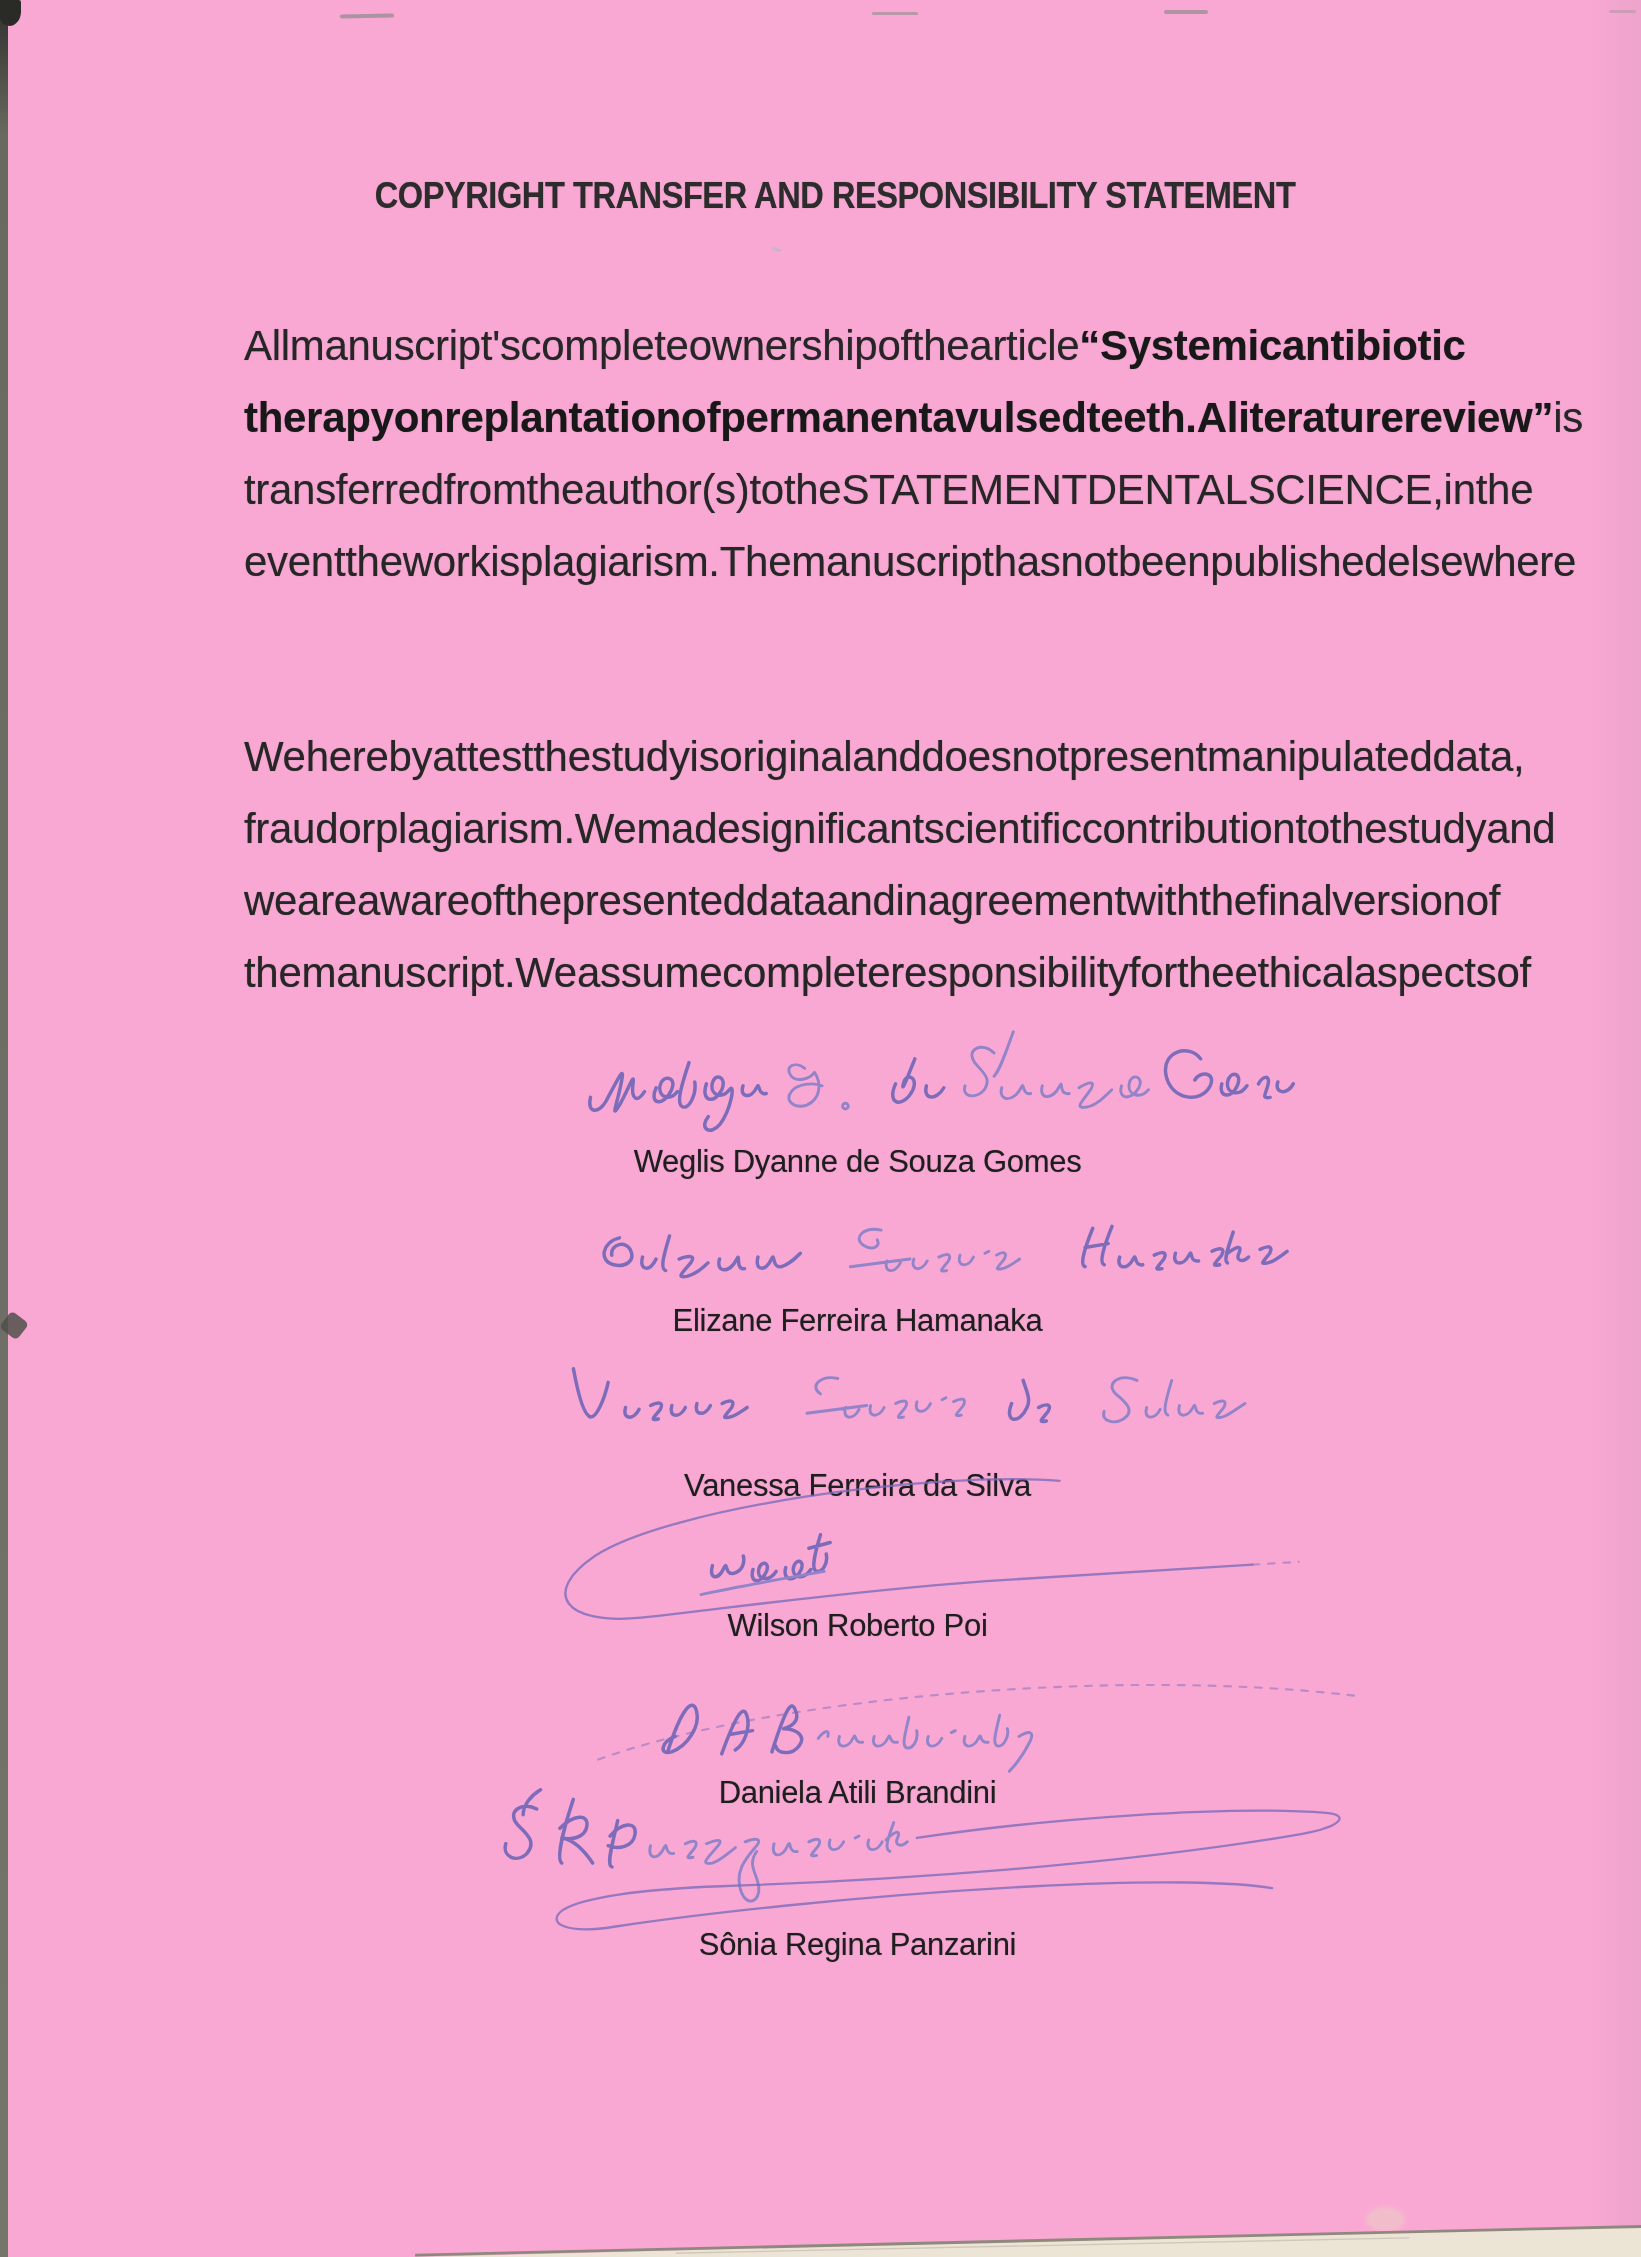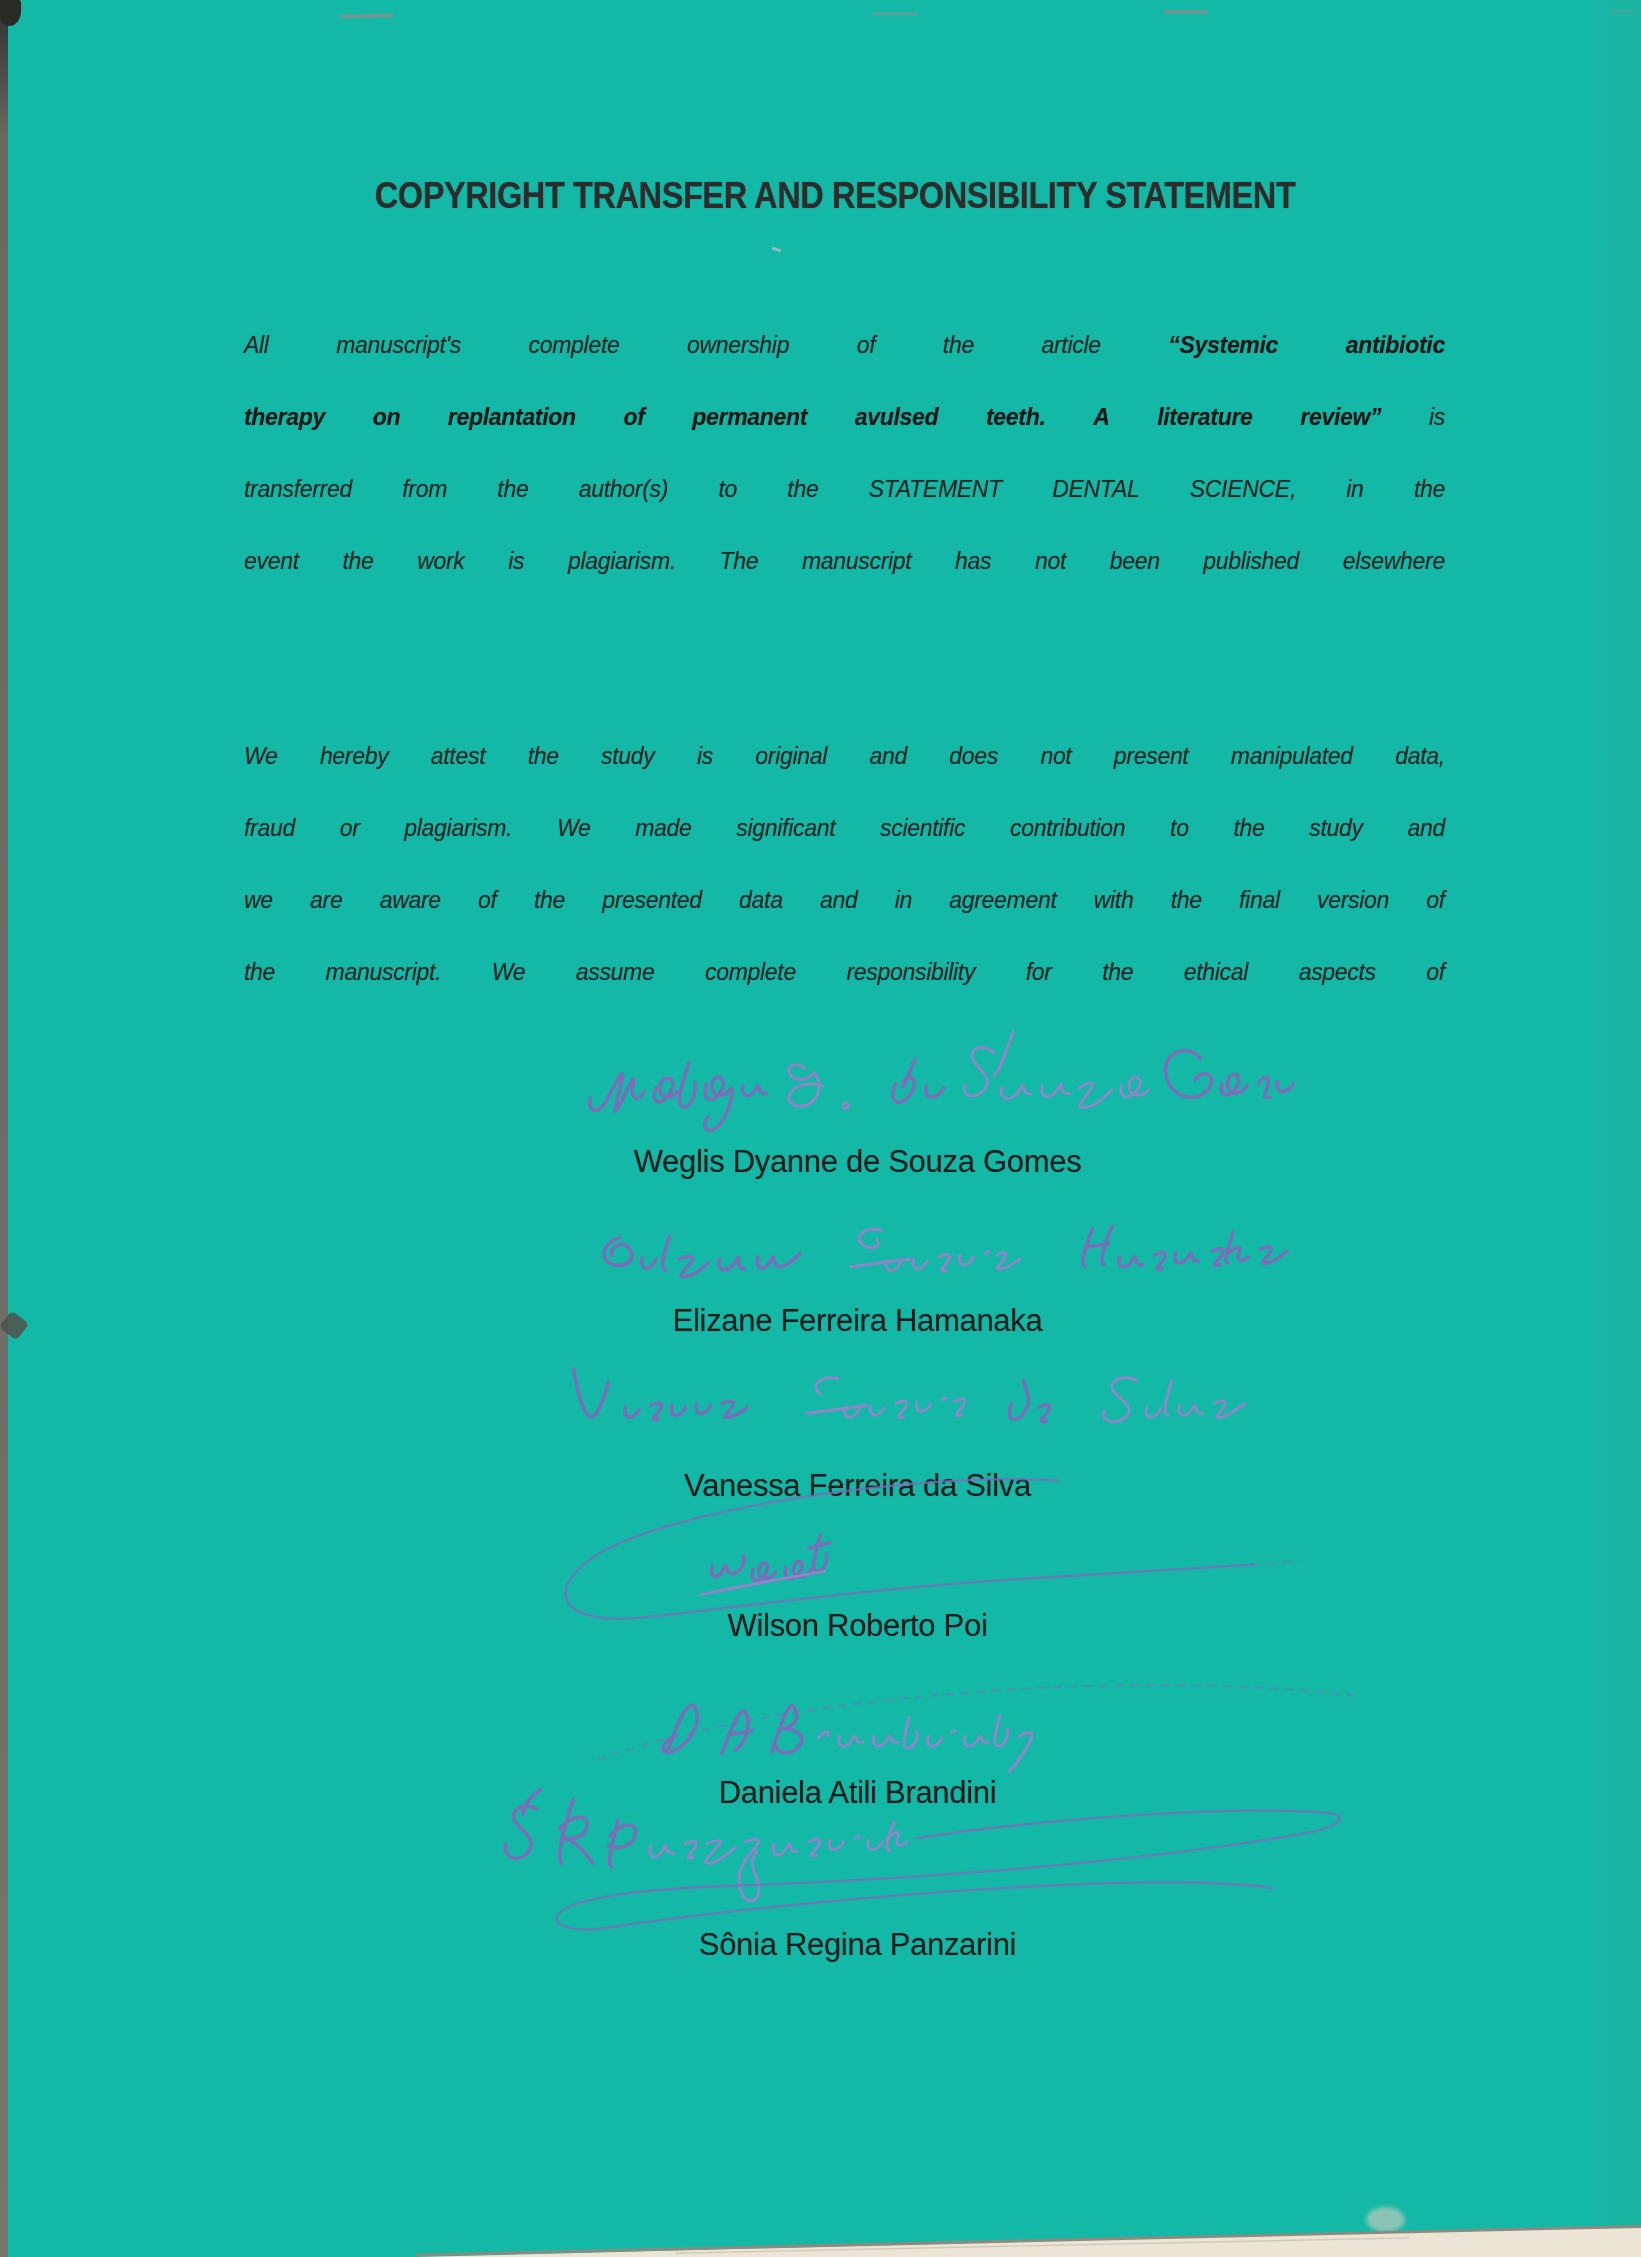--- a/index.html
+++ b/index.html
@@ -3,21 +3,21 @@
 <meta charset="utf-8">
 <style>
   html,body{margin:0;padding:0;}
   body{
     width:1641px;height:2257px;
     font-family:"Liberation Sans", sans-serif;
     background:#ffffff;
   }
   .page{
     position:relative;width:1641px;height:2257px;overflow:hidden;
-    background:#14b8a6;
+    background:#f9a8d4;
   }
   
   .left-strip{
     position:absolute;left:0;top:0;width:7.7px;height:100%;
     background:linear-gradient(180deg,#2f2f2d 0%,#69695f 6%,#6e6e66 55%,#757569 100%);
   }
   .topleft-blob{
     position:absolute;left:0;top:0;width:21px;height:26px;
     background:#2a2a27;border-radius:0 2.9px 70% 11.6px;
   }
@@ -46,24 +46,23 @@
   }
   .title{
     display:inline-block;font-size:37px;font-weight:bold;color:#2c2c2c;
     letter-spacing:-0.5px;transform:scaleX(.88);transform-origin:center;
     text-shadow:0 0 1px rgba(40,40,40,.5);white-space:nowrap;
   }
   .para{position:absolute;left:244px;width:1201px;}
   .para.p1{top:326px;}
   .para.p2{top:737px;}
   .line{
-    height:72px;line-height:39px;font-size:23px;color:#262626;
+    height:72px;line-height:39px;font-size:42px;color:#262626;
     letter-spacing:-0.3px;text-shadow:0 0 1px rgba(45,45,45,.5);
     white-space:nowrap;
-    font-style:italic;
   }
   .line.justify{display:flex;justify-content:space-between;}
   .line .b{font-weight:bold;color:#181818;}
   .sign-name{
     position:absolute;left:37px;width:1641px;text-align:center;
     font-size:31px;color:#1e1e1e;letter-spacing:-0.3px;
     text-shadow:0 0 1px rgba(45,45,45,.5);z-index:2;
   }
   
   .sig{position:absolute;z-index:5;}

